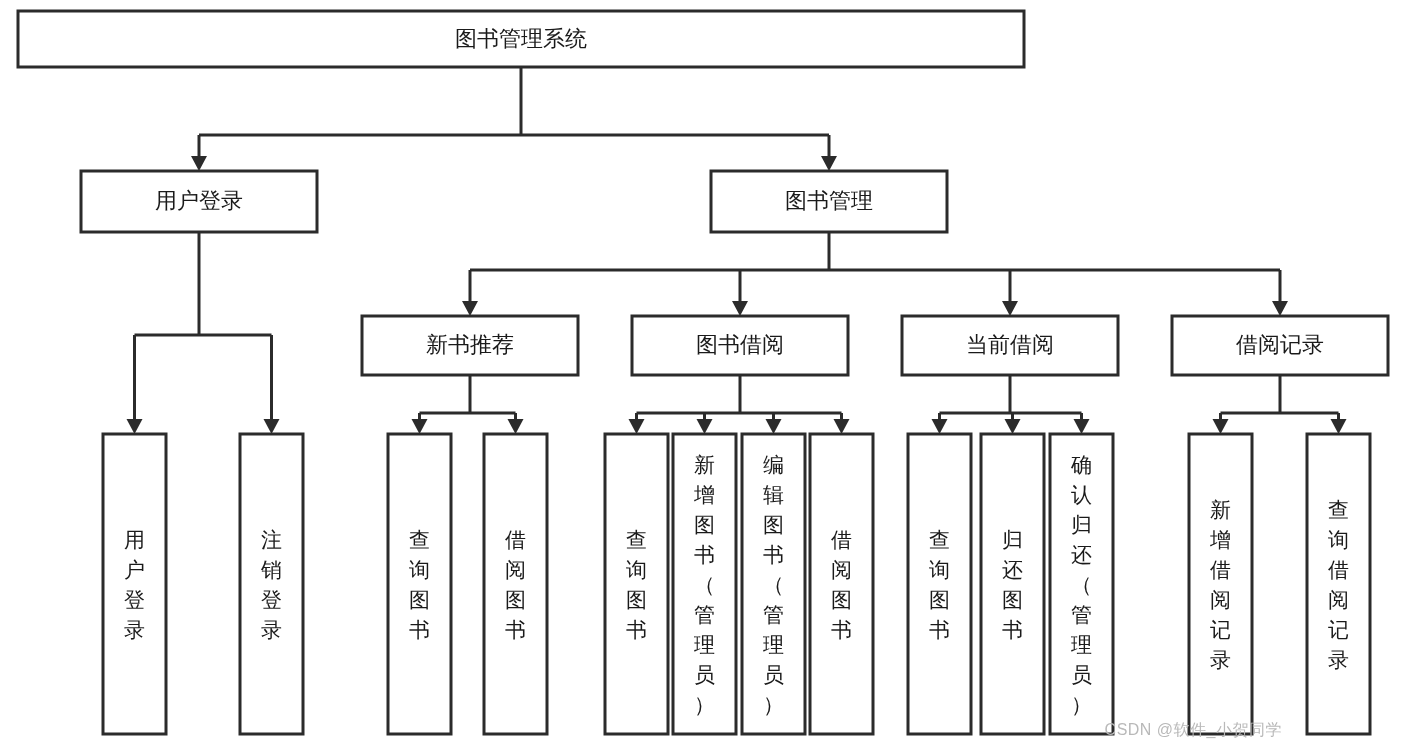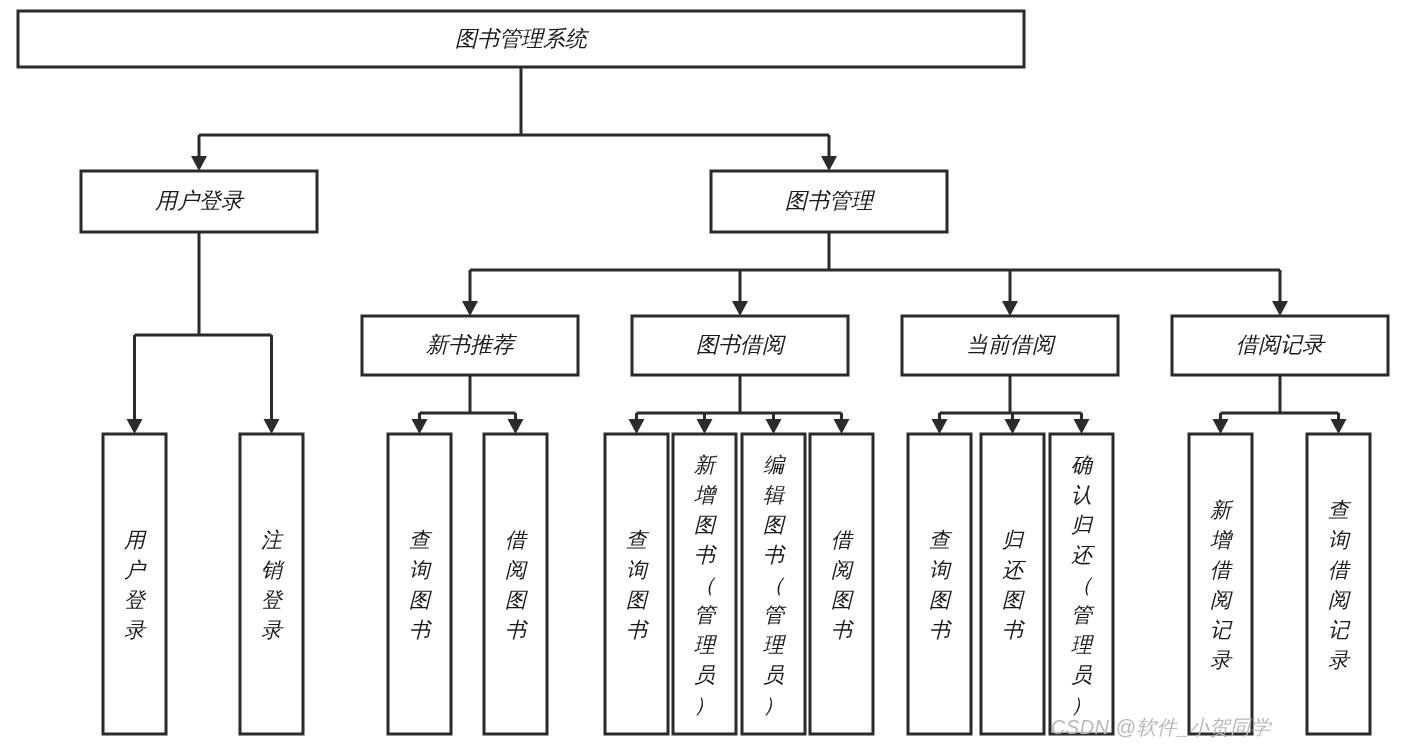--- a/index.html
+++ b/index.html
@@ -11,21 +11,20 @@
     width: 1405px;
     height: 747px;
     font-family: "Liberation Sans", "DejaVu Sans", sans-serif;
     overflow: hidden;
     position: relative;
   }
   #diagram-root {
     position: relative;
     width: 1292px;
     height: 747px;
-    font-style: italic;
   }
   svg#tree-svg {
     position: absolute;
     top: 0;
     left: 0;
     width: 1405px;
     height: 747px;
     display: block;
   }
   .node-box {
@@ -51,24 +50,24 @@
     dominant-baseline: middle;
   }
   .leaf-label-v {
     font-family: "Liberation Sans", "DejaVu Sans", sans-serif;
     font-size: 21px;
     fill: #1a1a1a;
     text-anchor: middle;
   }
   .watermark-text {
     position: absolute;
-    right: 21px;
+    right: 10px;
     bottom: 6px;
     font-family: "Liberation Sans", "DejaVu Sans", sans-serif;
-    font-size: 20px;
+    font-size: 16px;
     color: #b9b9b9;
     white-space: nowrap;
     letter-spacing: 0.5px;
     user-select: none;
   }
 </style>
 </head>
 <body>
 
 <div id="diagram-root">

